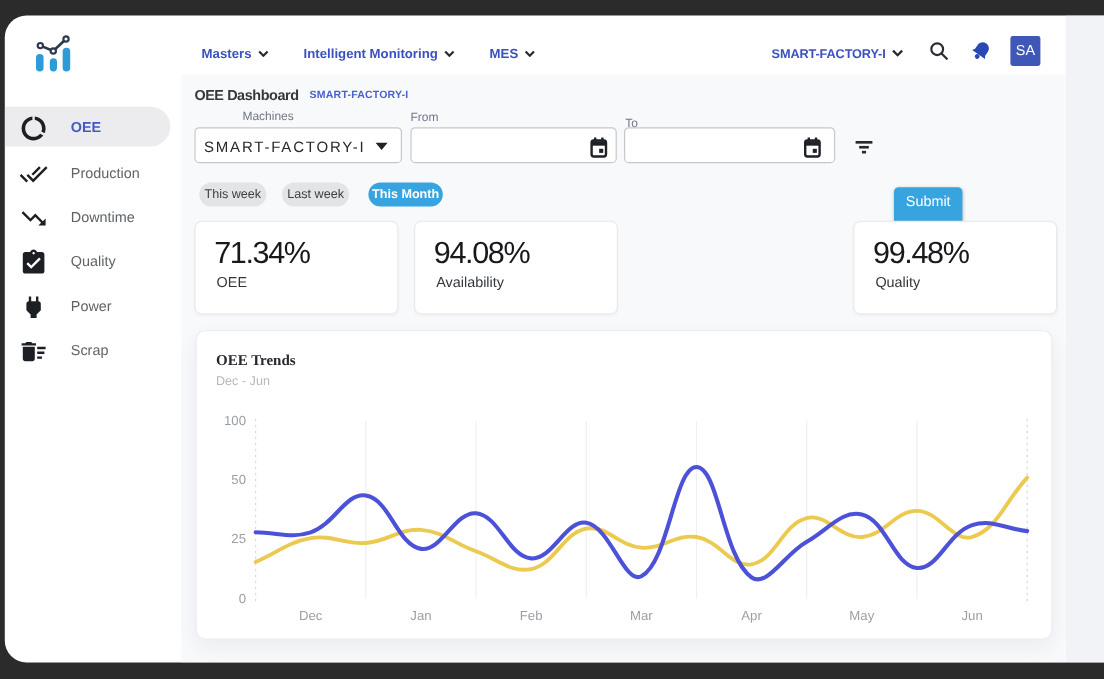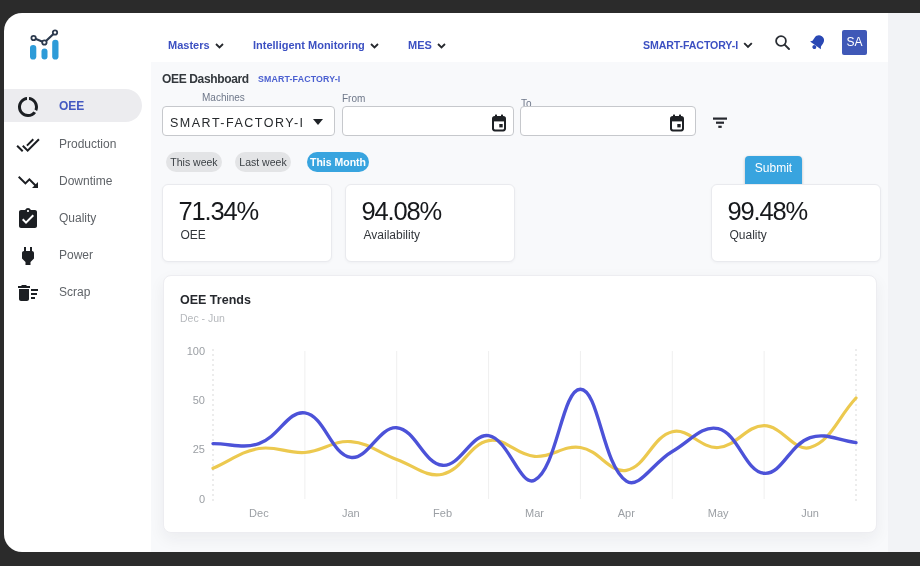--- a/index.html
+++ b/index.html
@@ -38,21 +38,21 @@
 
   
   .scard{position:absolute;top:171px;width:168px;height:76px;background:#fff;border:1px solid #e9eaee;
          border-radius:6px;box-shadow:0 1px 3px rgba(25,30,45,.04);}
   .snum{position:absolute;left:15.5px;top:12px;font-size:25.5px;color:#17191c;letter-spacing:-1.15px;}
   .slab{position:absolute;left:17.5px;top:43px;font-size:12px;color:#33373c;}
 
   
   .ccard{position:absolute;left:159px;top:262px;width:712px;height:256px;background:#fff;border:1px solid #ededf1;
          border-radius:8px;box-shadow:0 6px 16px rgba(30,35,50,.06);}
-  .ctitle{position:absolute;left:16px;top:17px;font-size:12.5px;font-weight:bold;color:#26292e;}
+  .ctitle{position:absolute;left:16px;top:17px;font-size:12.5px;font-weight:bold;color:#26292e;font-family:Liberation Serif, serif;}
   .csub{position:absolute;left:16px;top:36px;font-size:10.5px;color:#b6b9bd;}
 </style>
 </head>
 <body>
 <div class="window">
   <div class="rightstrip"></div>
   <div class="content"></div>
 
   <svg class="logo" width="40" height="40" viewBox="0 0 40 40">
     <rect x="2" y="16" width="6.3" height="14.5" rx="3.1" fill="#2d9bd8"></rect>

